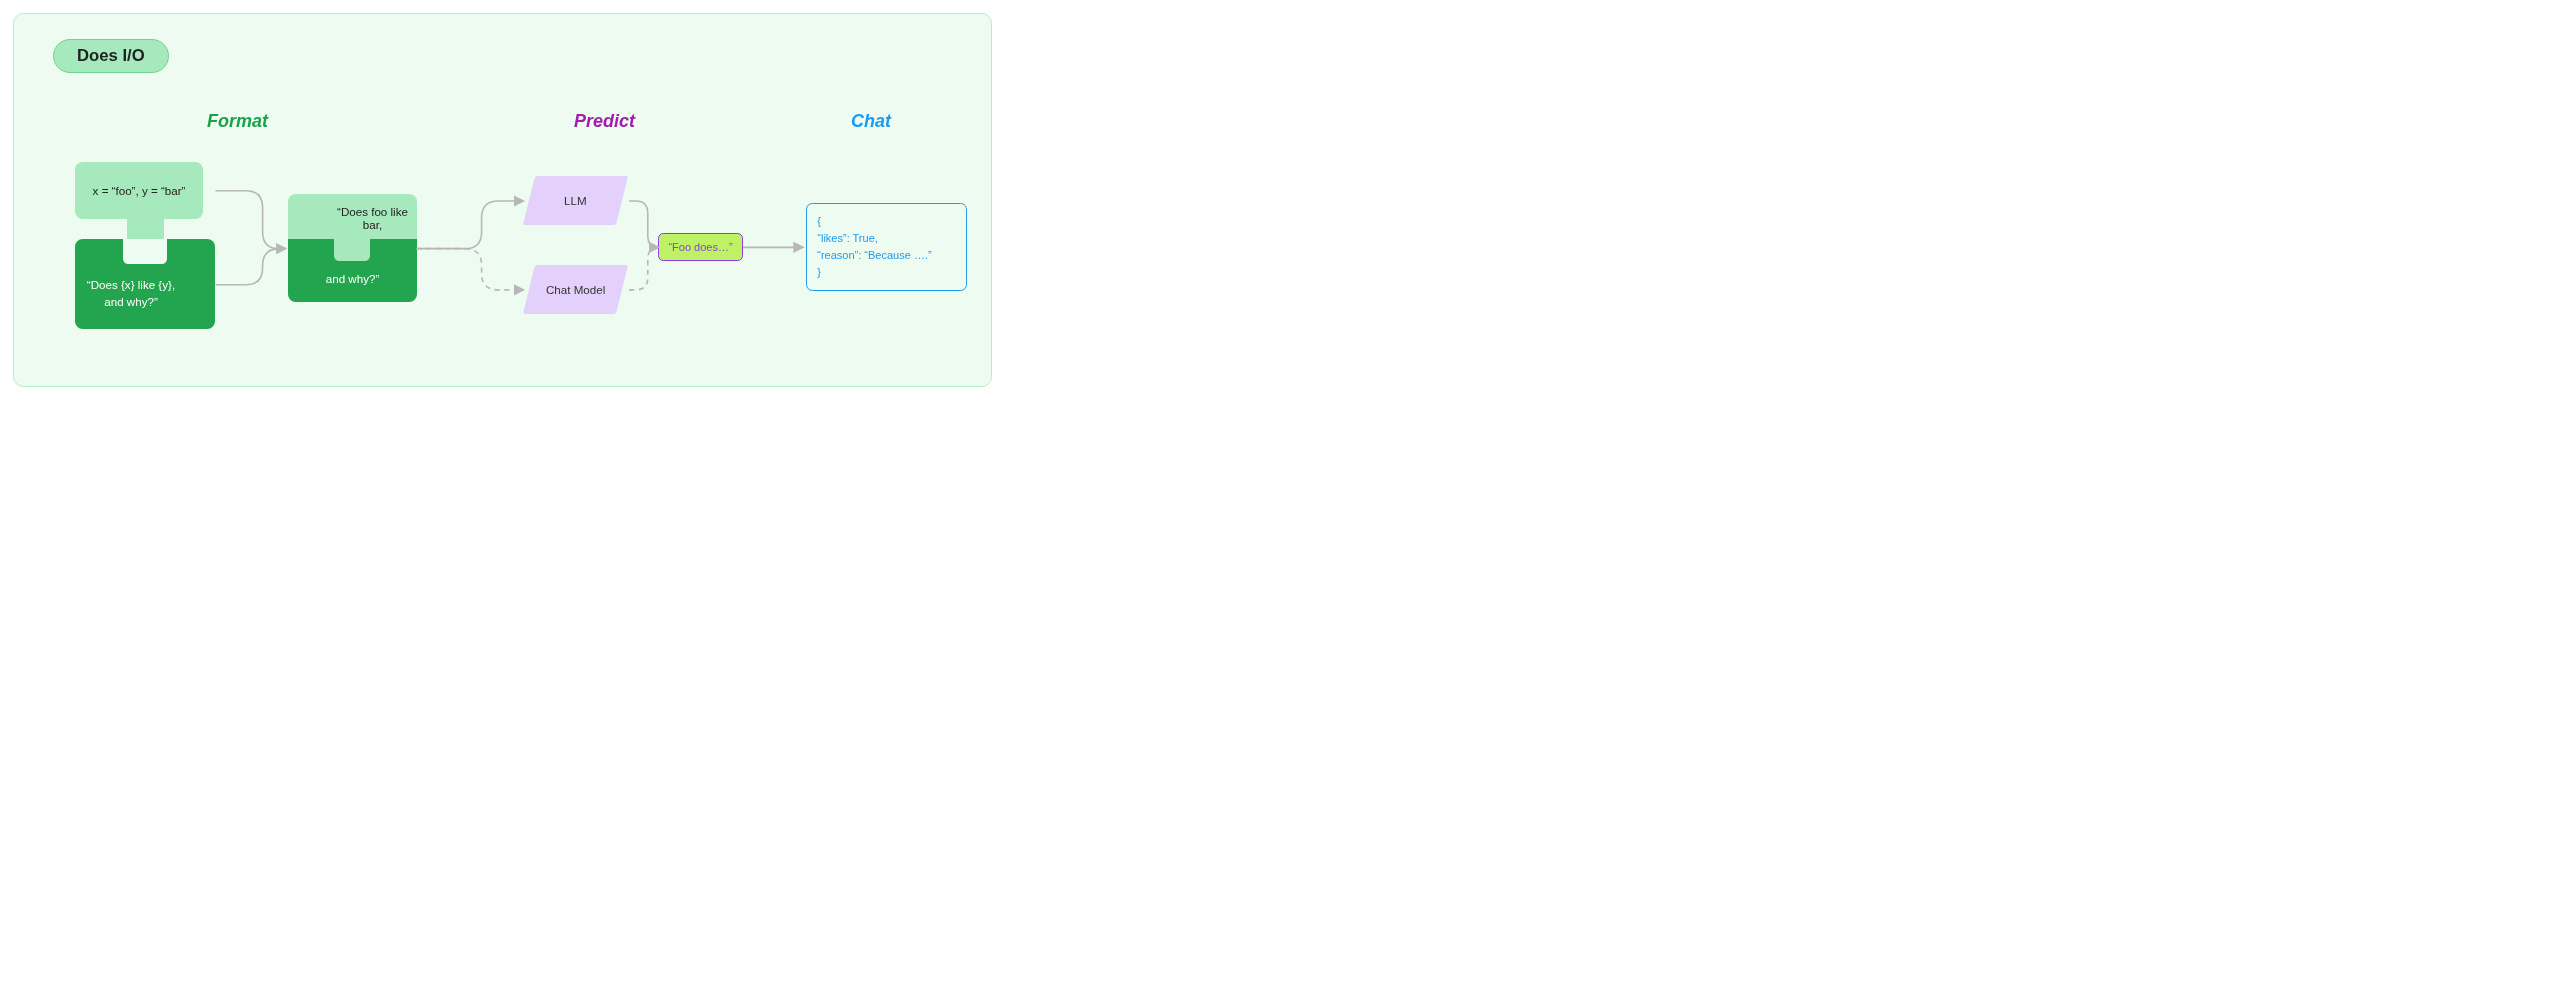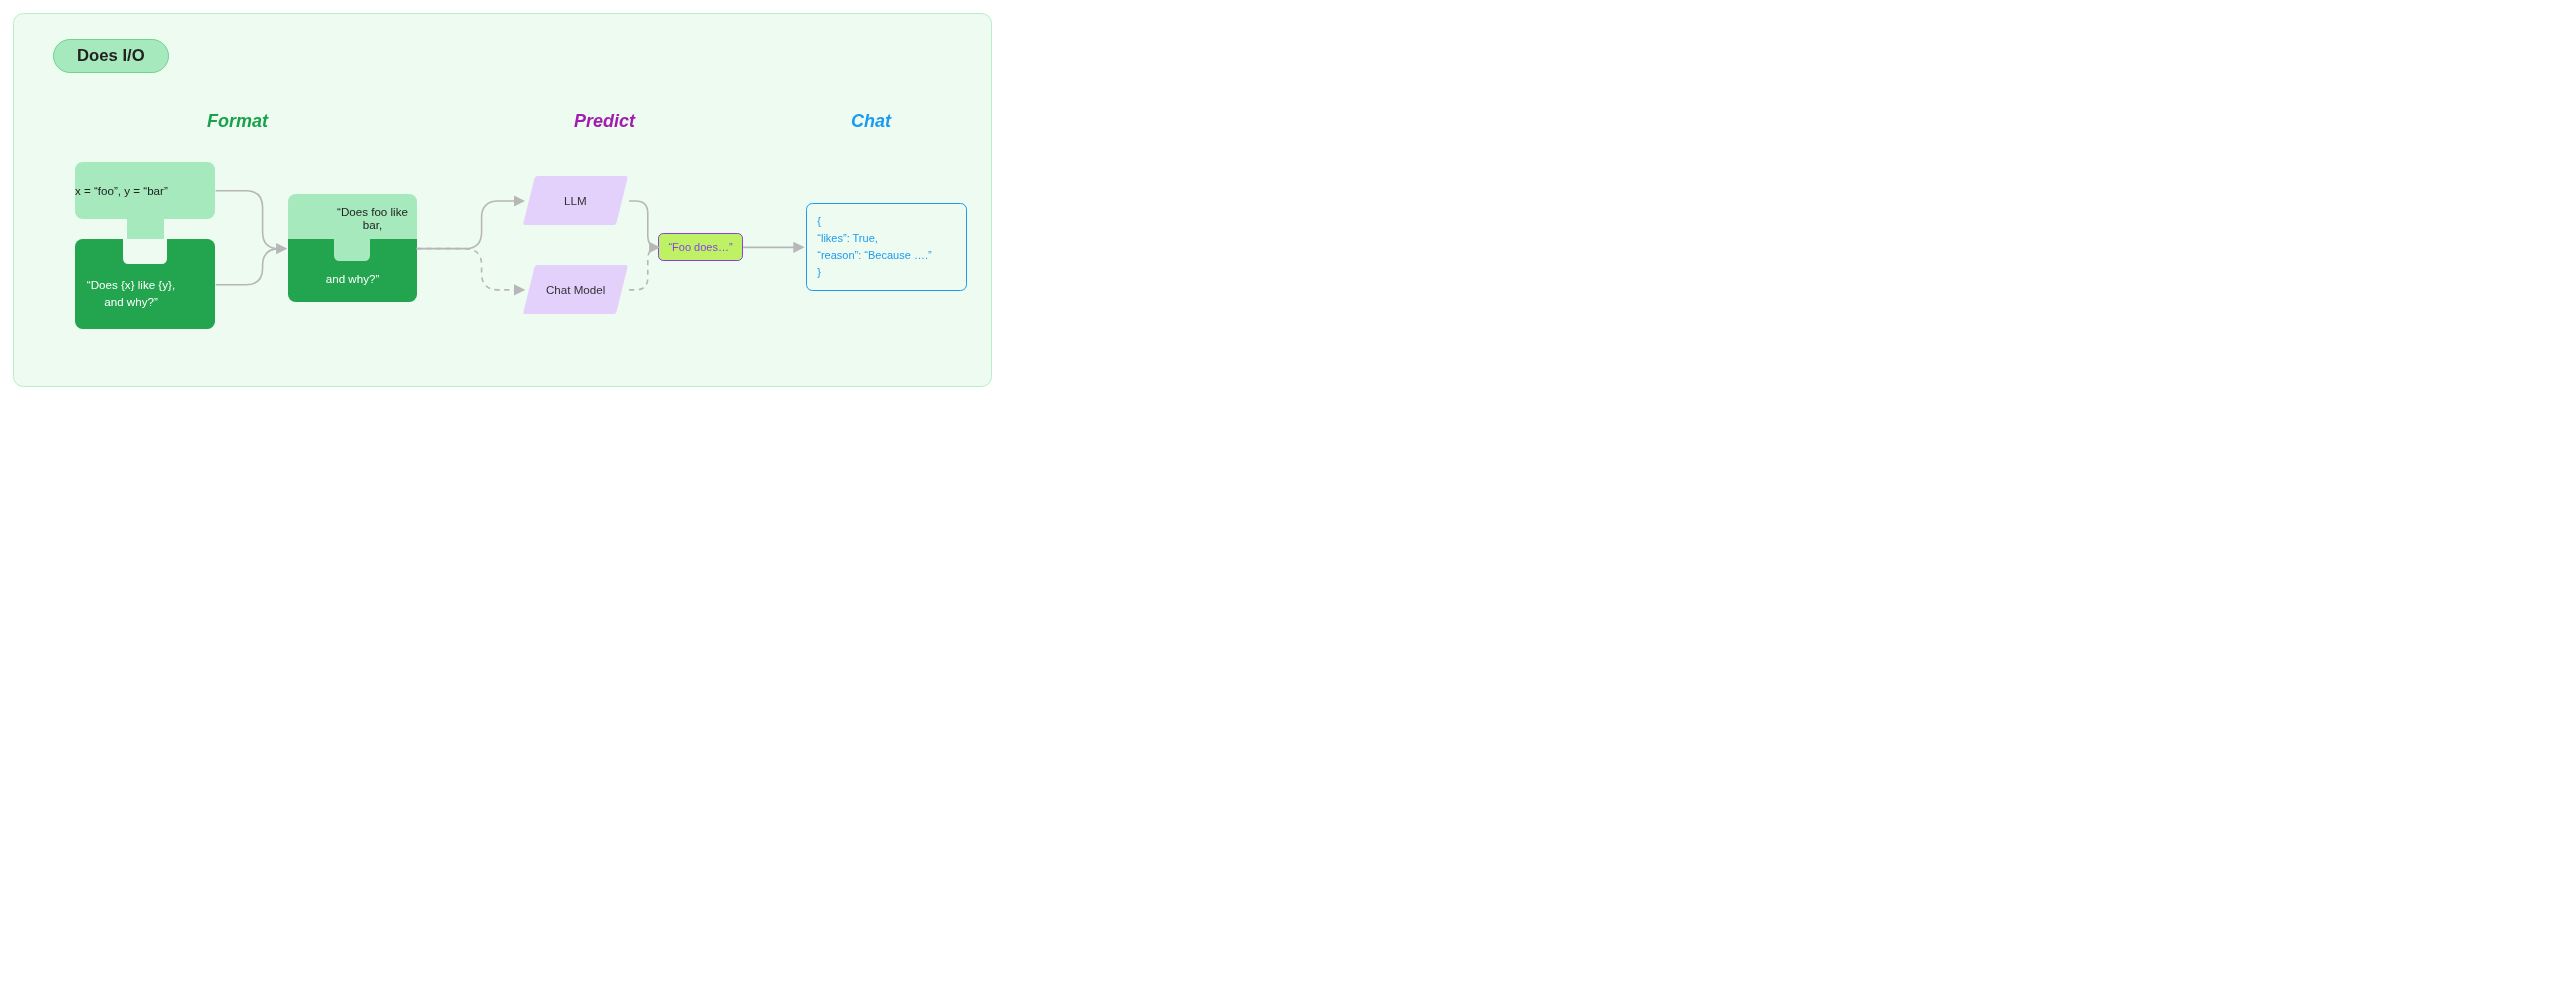--- a/index.html
+++ b/index.html
@@ -37,26 +37,27 @@
   }
   .label-format  { left: 193px; color: #19a24a; }
   .label-predict { left: 560px; color: #a21caf; }
   .label-parse   { left: 837px; color: #1d9bf0; }
 
   
   .vars-block {
     position: absolute;
     left: 61px;
     top: 148px;
-    width: 140px;
+    width: 128px;
     height: 57px;
     background: #a6e9bd;
     border-radius: 7.7px;
     display: flex;
     align-items: center;
+    justify-content: center;
     font-size: 11.6px;
     color: #222;
   }
   .vars-stem {
     position: absolute;
     left: 113px;
     top: 203px;
     width: 37px;
     height: 24.5px;
     background: #a6e9bd;

